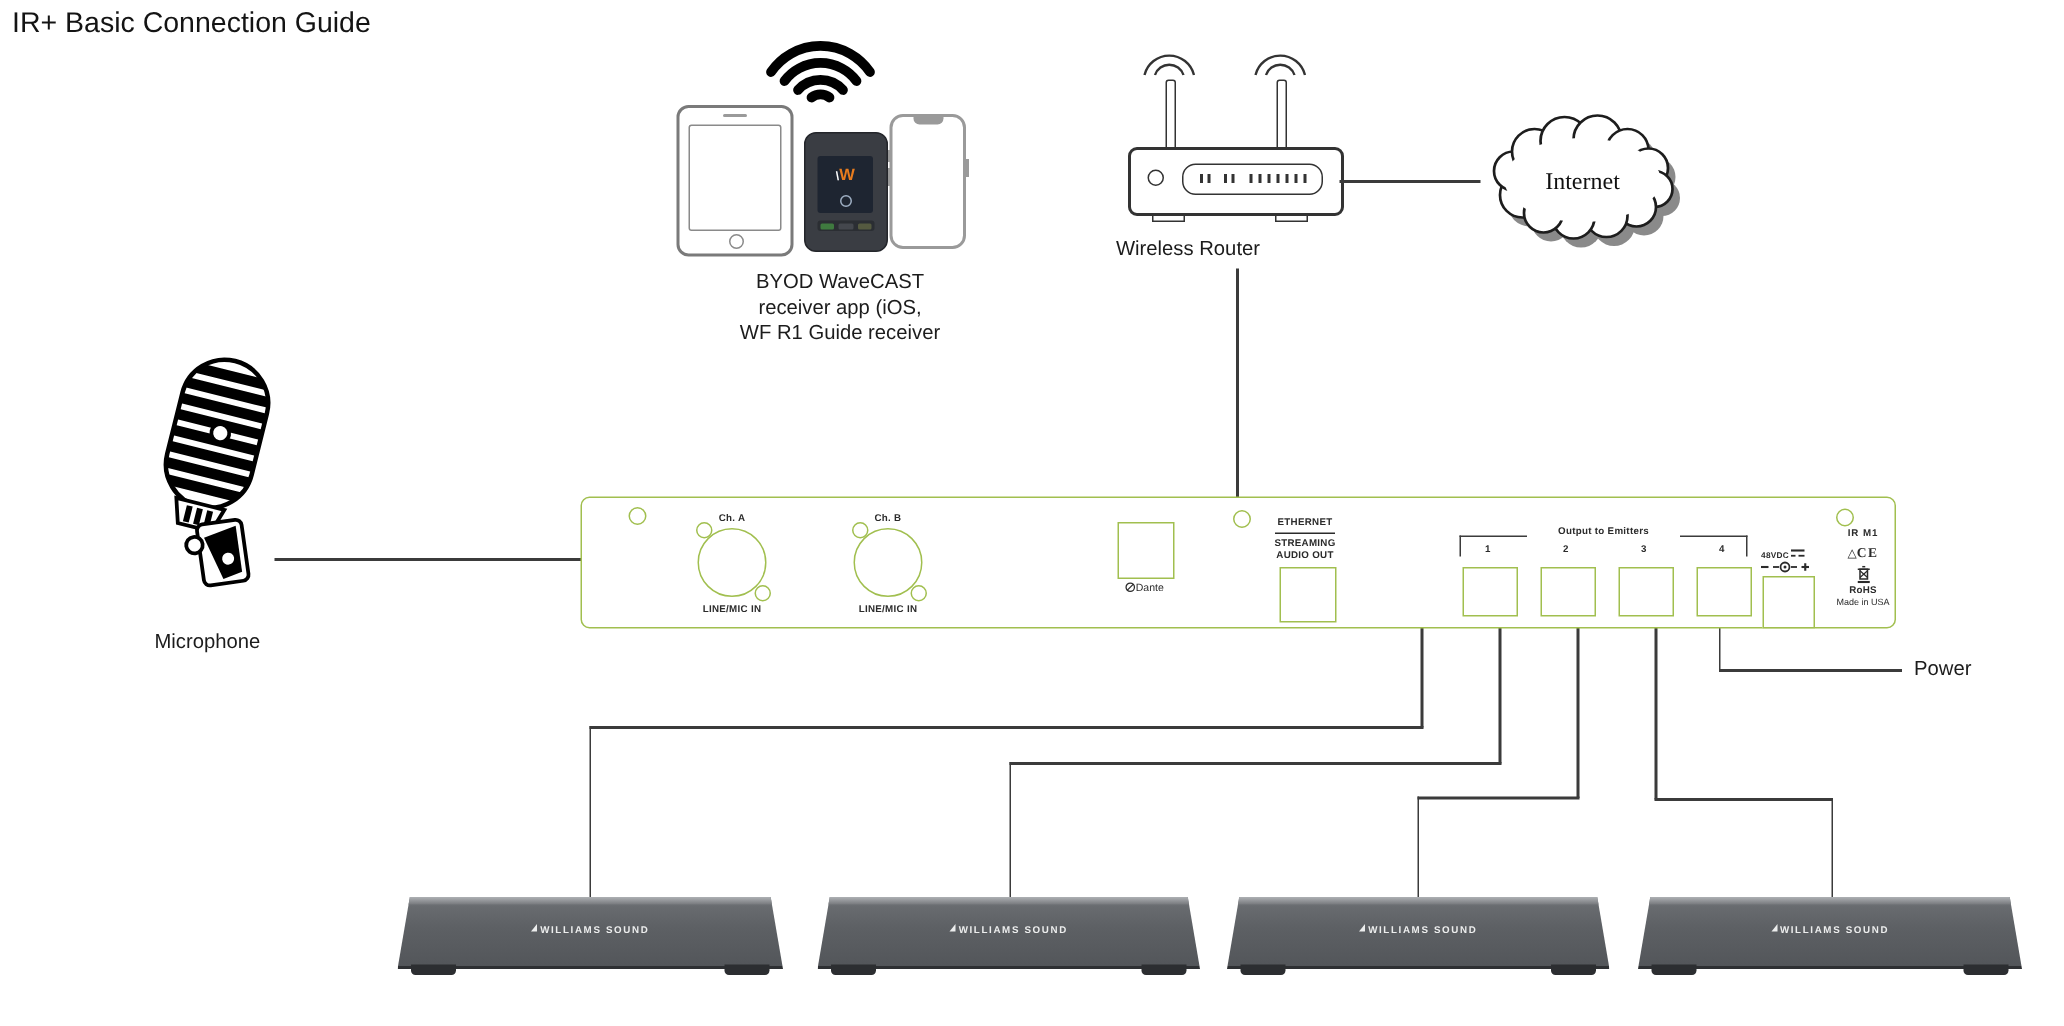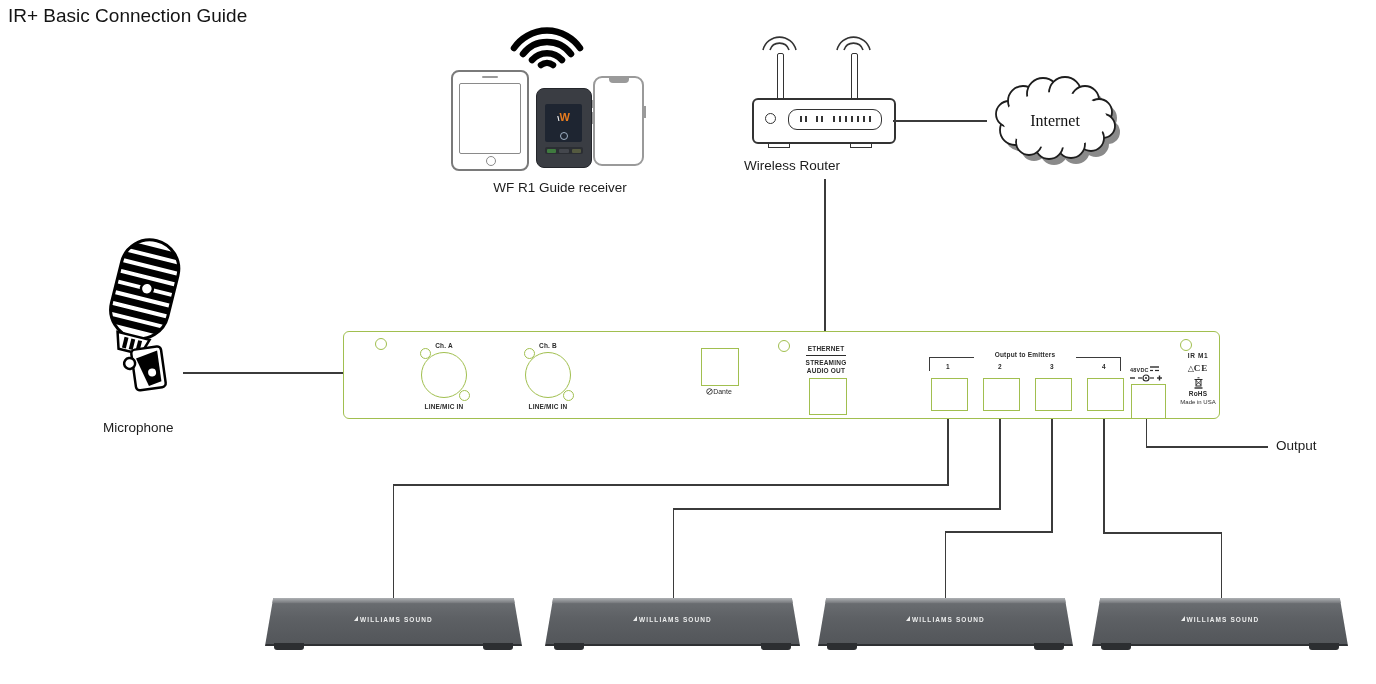--- a/index.html
+++ b/index.html
@@ -20,21 +20,21 @@
   .phone .notch{position:absolute;left:50%;top:0;width:20px;height:5px;margin-left:-10px;background:#9a9a9a;border-radius:0 0 4px 4px;}
   .phone .btn{position:absolute;width:2px;background:#9a9a9a;}
   .recv{background:#3a3d43;border:1.5px solid #24262b;border-radius:8px;}
   .recv .rscr{position:absolute;left:8px;top:15px;width:37px;height:38px;background:#1e2531;border-radius:2px;text-align:center;}
   .recv .wlogo{font-size:11px;font-weight:bold;color:#e87c1e;line-height:14px;margin-top:6px;}
   .recv .wlogo b{color:#fff;font-size:8px;}
   .recv .ring{display:inline-block;width:6px;height:6px;border:1px solid #9fb0c4;border-radius:50%;}
   .recv .keys{position:absolute;left:8px;top:58px;width:38px;height:7px;background:#2b2e33;border-radius:2px;}
   .recv .keys i{position:absolute;top:1.5px;height:4px;border-radius:1px;}
   
-  .unit{border:1.5px solid #a1bf4f;border-radius:6px;background:#fff;}
+  .unit{border:1.5px solid #a1bf4f;border-radius:6px;background:#fff;margin-left:44px;}
   .hole{position:absolute;width:10px;height:10px;border:1.5px solid #a1bf4f;border-radius:50%;}
   .xlr-big{position:absolute;width:44px;height:44px;border:1.5px solid #a1bf4f;border-radius:50%;}
   .xlr-sm{position:absolute;width:9px;height:9px;border:1.5px solid #a1bf4f;border-radius:50%;}
   .port{position:absolute;border:1.5px solid #a1bf4f;background:#fff;}
   .tinyb{position:absolute;font-size:6.5px;font-weight:bold;color:#2b2b2b;letter-spacing:.2px;white-space:nowrap;}
   .tiny{position:absolute;font-size:6px;color:#2b2b2b;white-space:nowrap;}
   .brk{position:absolute;background:#3b3b3b;height:1.2px;}
   .brkv{position:absolute;background:#3b3b3b;width:1.2px;}
   
   .emitter{position:absolute;height:53px;}
@@ -94,20 +94,22 @@
   </div>
 
   <div class="abs phone" style="left:593px;top:76px;width:47px;height:86px;">
     <div class="notch"></div>
     <i class="btn" style="left:-3.5px;top:22px;height:8px;"></i>
     <i class="btn" style="left:-3.5px;top:34px;height:12px;"></i>
     <i class="btn" style="right:-3.5px;top:28px;height:12px;"></i>
   </div>
 
   <div class="abs ctr lbl" style="left:440px;top:179px;width:240px;line-height:17px;">
+    <div>BYOD WaveCAST</div>
+    <div>receiver app (iOS,</div>
     <div>WF R1 Guide receiver</div>
   </div>
 
   <svg class="abs" style="left:757px;top:26px;" width="45" height="26" viewBox="0 0 45 26">
     <g fill="none" stroke="#333" stroke-width="1.6">
       <path d="M6 24 A 17 17 0 0 1 39 24"></path>
       <path d="M13 24 A 10 10 0 0 1 32 24"></path>
     </g>
   </svg>
   <svg class="abs" style="left:831px;top:26px;" width="45" height="26" viewBox="0 0 45 26">
@@ -222,21 +224,21 @@
   <div class="ln" style="left:1051px;top:408px;width:1.5px;height:124px;"></div>
   <div class="ln" style="left:944.5px;top:531px;width:108px;height:1.5px;"></div>
   <div class="ln" style="left:944.5px;top:531px;width:1.5px;height:70px;"></div>
 
   <div class="ln" style="left:1103px;top:408px;width:1.5px;height:125px;"></div>
   <div class="ln" style="left:1103px;top:532px;width:119px;height:1.5px;"></div>
   <div class="ln" style="left:1220.5px;top:532px;width:1.5px;height:69px;"></div>
 
   <div class="ln" style="left:1145.5px;top:417px;width:1.5px;height:30px;"></div>
   <div class="ln" style="left:1145.5px;top:446px;width:122px;height:1.5px;"></div>
-  <div class="abs lbl" style="left:1276px;top:438px;">Output</div>
+  <div class="abs lbl" style="left:1276px;top:438px;">Power</div>
 
   <div class="abs unit" style="left:343px;top:331px;width:875px;height:86px;">
     <div class="hole" style="left:31px;top:6px;"></div>
     <div class="hole" style="left:434px;top:8px;"></div>
     <div class="hole" style="left:836px;top:7px;"></div>
 
     <div class="tinyb ctr" style="left:70px;top:10px;width:60px;">Ch. A</div>
     <div class="xlr-big" style="left:77px;top:20px;"></div>
     <div class="xlr-sm" style="left:76px;top:16px;"></div>
     <div class="xlr-sm" style="left:115px;top:58px;"></div>

